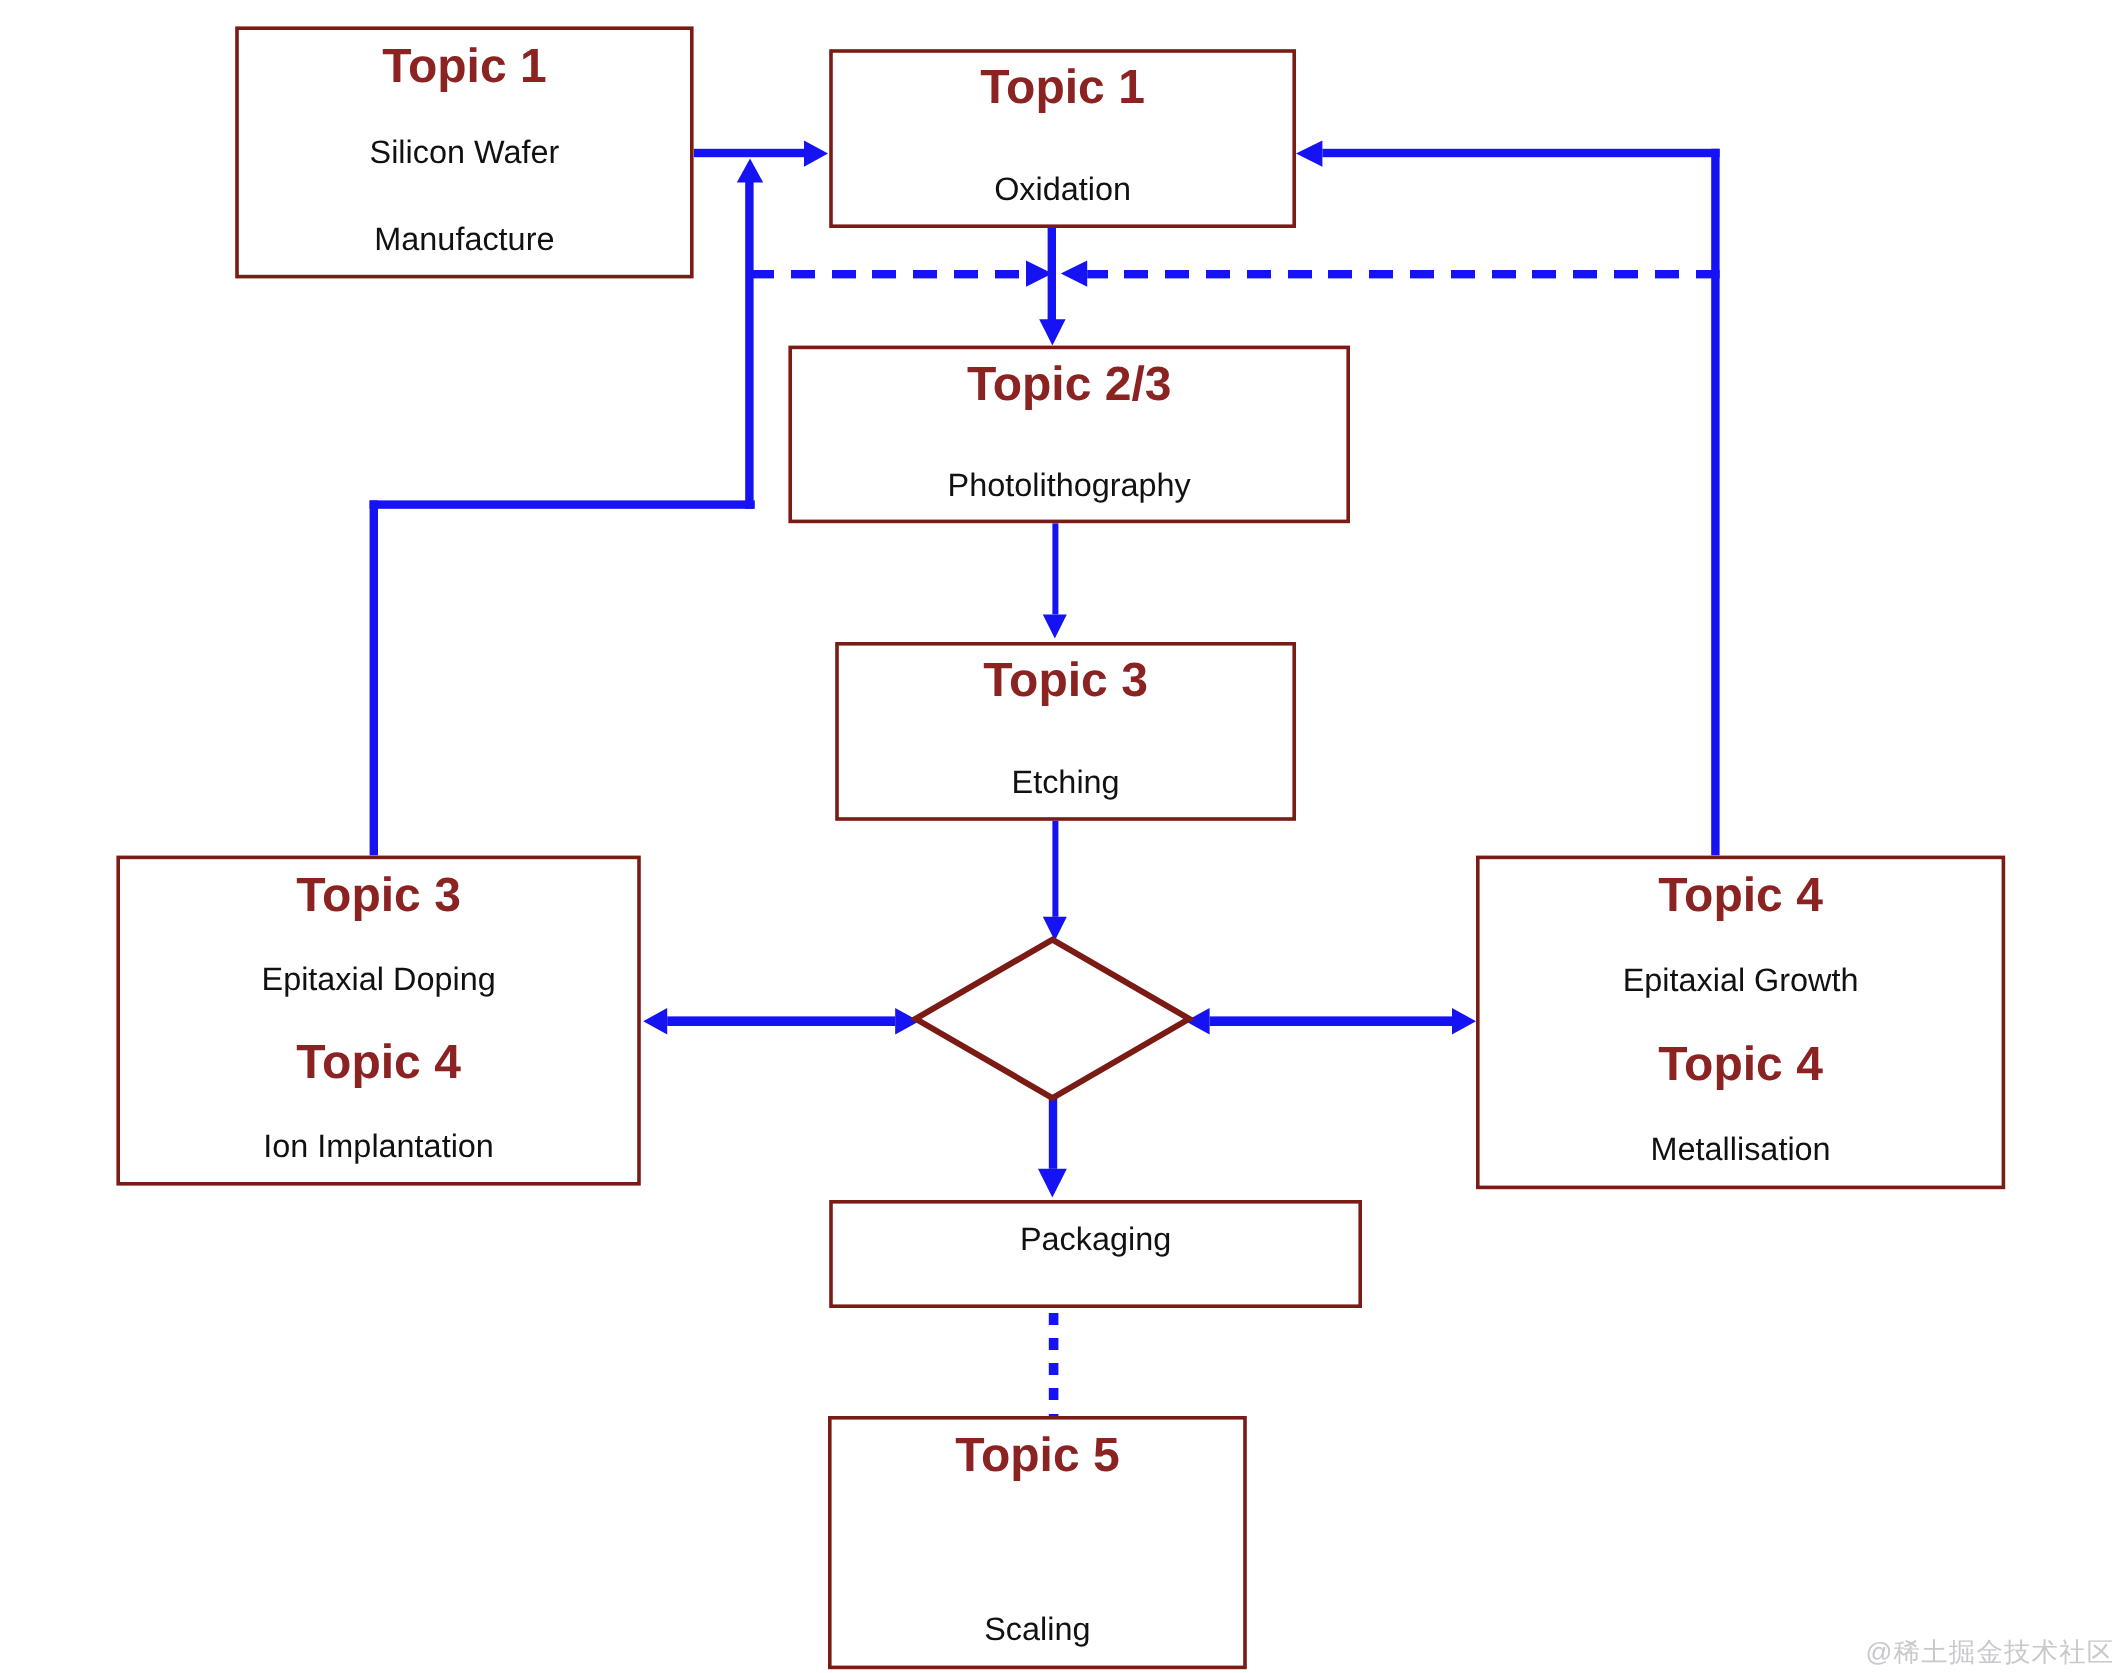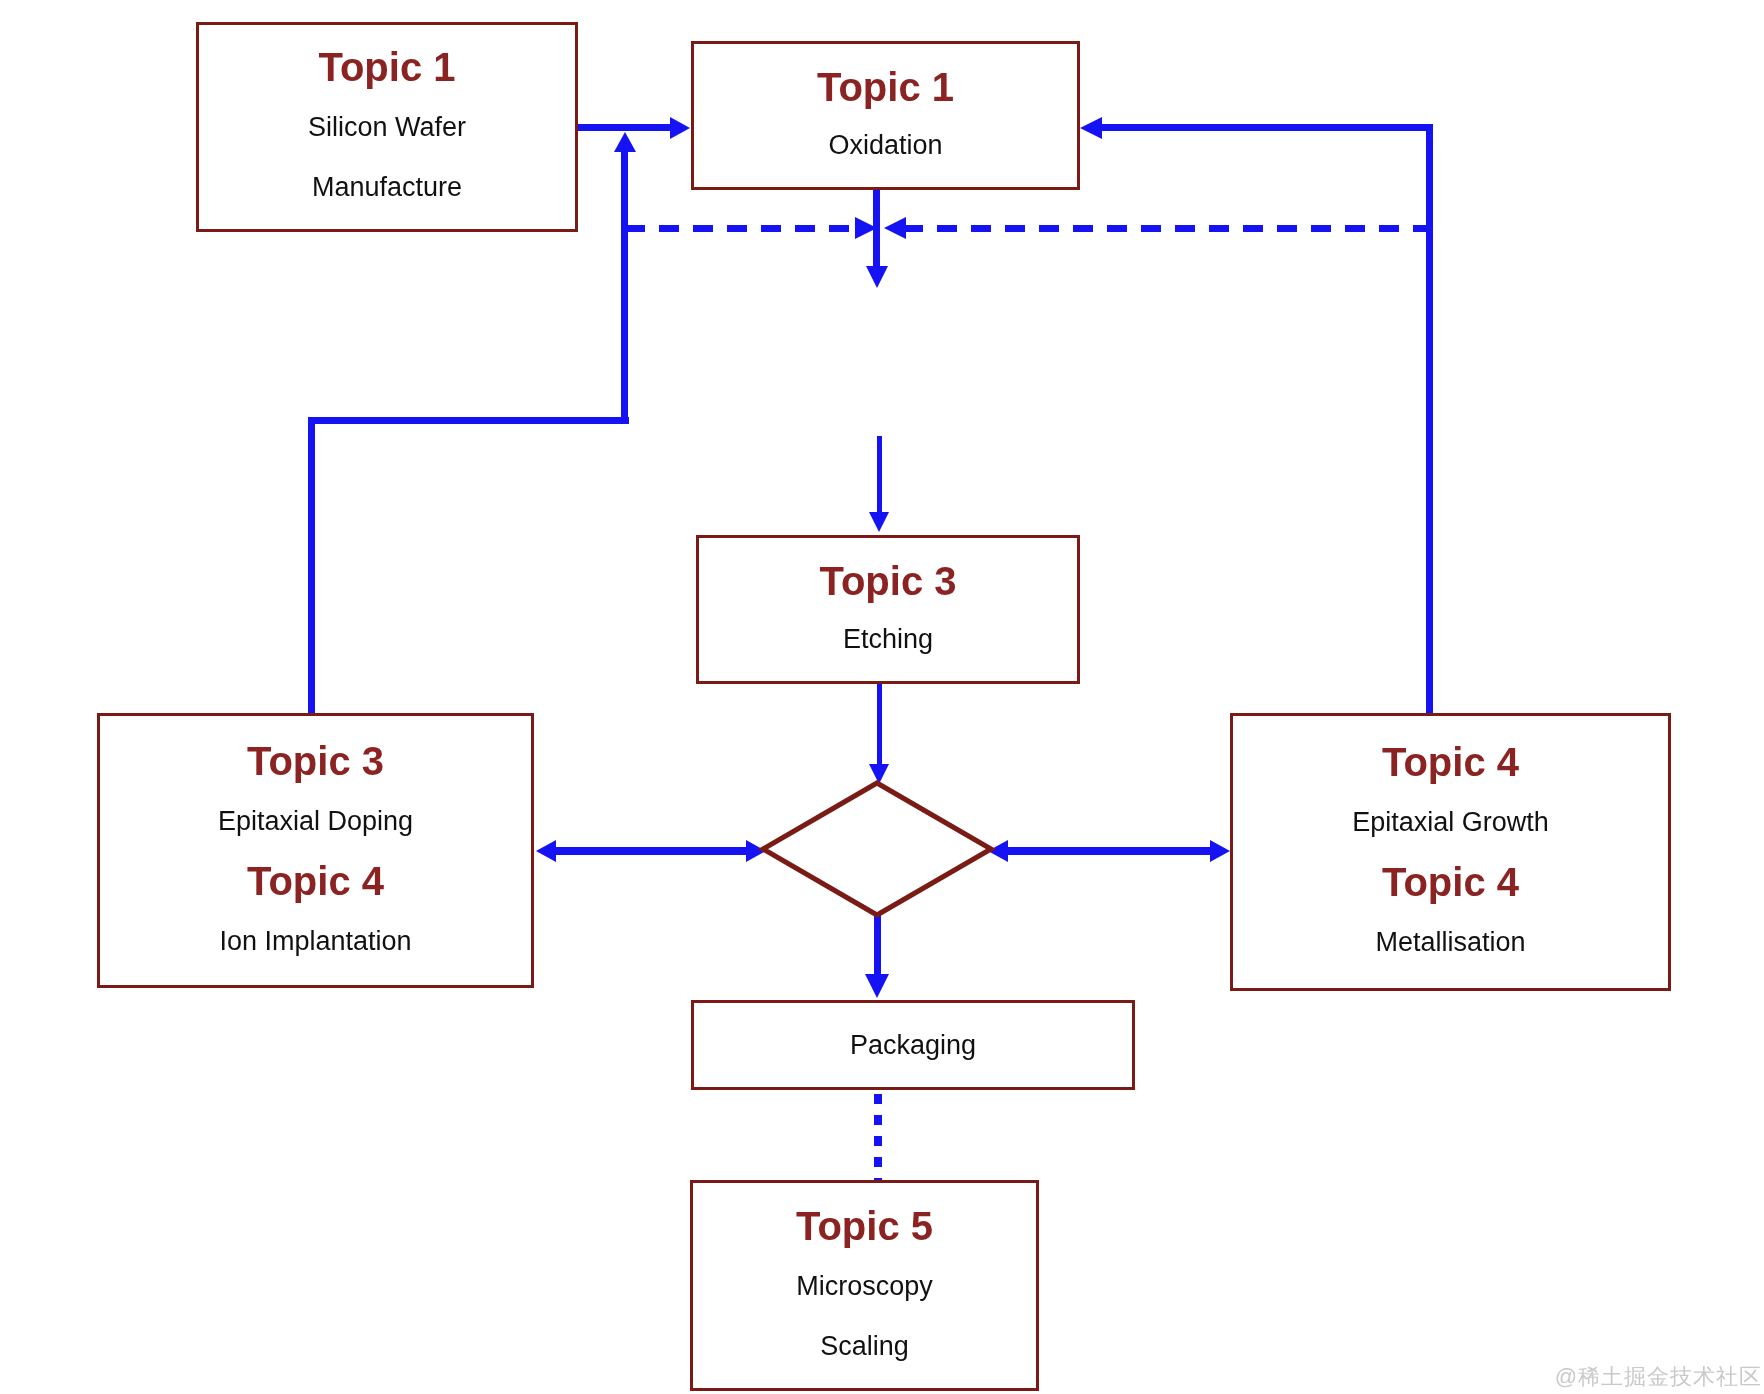--- a/index.html
+++ b/index.html
@@ -10,21 +10,21 @@
     --wm:#c9c9cd;
   }
   html,body{margin:0;padding:0;background:#ffffff;}
   #canvas{
     position:relative;width:1764px;height:1394px;background:#ffffff;overflow:hidden;
     font-family:"Liberation Sans","DejaVu Sans",sans-serif;
   }
   .box{
     position:absolute;box-sizing:border-box;background:#ffffff;
     border:3px solid var(--maroon);
-    display:flex;flex-direction:column;justify-content:center;align-items:center;
+    display:flex;flex-direction:column;justify-content:space-between;align-items:center;
     text-align:center;z-index:5;
   }
   .tl{color:var(--maroon-text);font-weight:700;font-size:40px;line-height:60px;white-space:nowrap;}
   .bl{color:var(--ink);font-weight:400;font-size:27px;line-height:60px;white-space:nowrap;}
   .box.tight .tl,.box.tight .bl{line-height:58px;}
   .seg{position:absolute;background:var(--blue);z-index:2;}
   .dashH{
     position:absolute;height:7px;z-index:2;
     background:repeating-linear-gradient(90deg,var(--blue) 0 20px,transparent 20px 34px);
   }
@@ -101,20 +101,24 @@
     <div class="tl">Topic 1</div>
     <div class="bl">Silicon Wafer</div>
     <div class="bl">Manufacture</div>
   </div>
 
   <div class="box tight" style="left:691px;top:41px;width:389px;height:149px;">
     <div class="tl">Topic 1</div>
     <div class="bl">Oxidation</div>
   </div>
 
+  <div class="box tight" style="left:657px;top:288px;width:468px;height:148px;">
+    <div class="tl">Topic 2/3</div>
+    <div class="bl">Photolithography</div>
+  </div>
 
   <div class="box tight" style="left:696px;top:535px;width:384px;height:149px;">
     <div class="tl">Topic 3</div>
     <div class="bl">Etching</div>
   </div>
 
   <div class="box" style="left:97px;top:713px;width:437px;height:275px;">
     <div class="tl">Topic 3</div>
     <div class="bl">Epitaxial Doping</div>
     <div class="tl">Topic 4</div>
@@ -127,19 +131,18 @@
     <div class="tl">Topic 4</div>
     <div class="bl">Metallisation</div>
   </div>
 
   <div class="box" style="left:691px;top:1000px;width:444px;height:90px;">
     <div class="bl">Packaging</div>
   </div>
 
   <div class="box" style="left:690px;top:1180px;width:349px;height:211px;">
     <div class="tl">Topic 5</div>
-    <div class="bl">Microscopy</div>
     <div class="bl">Scaling</div>
   </div>
 
   <div id="watermark">@稀土掘金技术社区</div>
 
 </div>
 
 </body></html>

